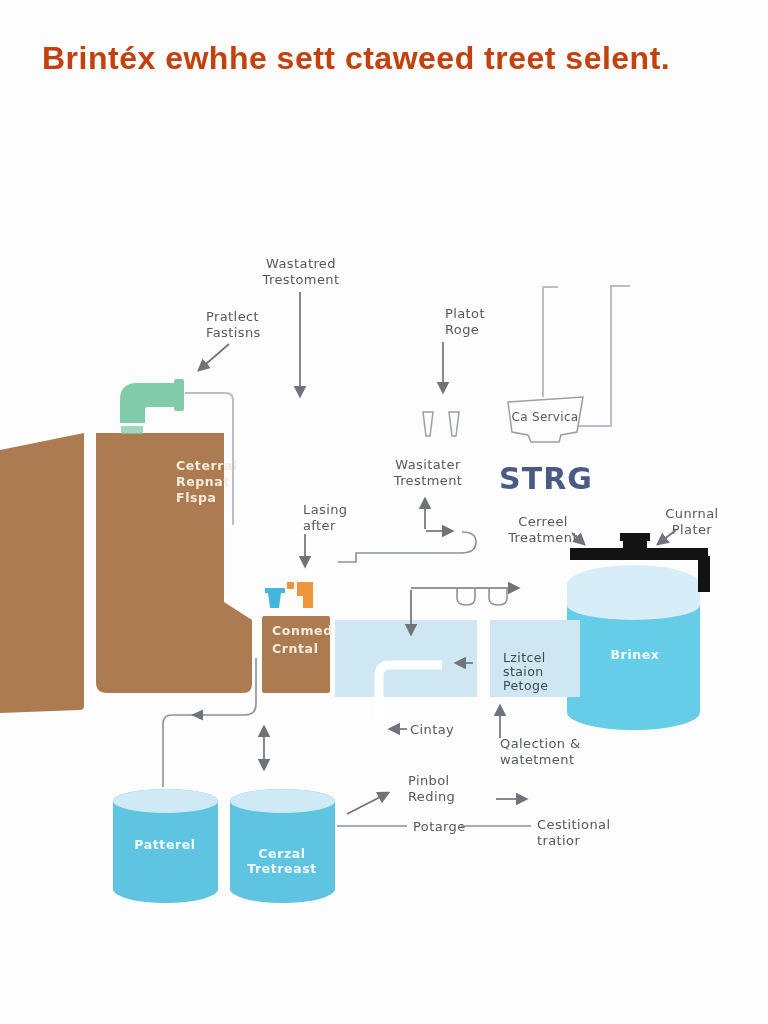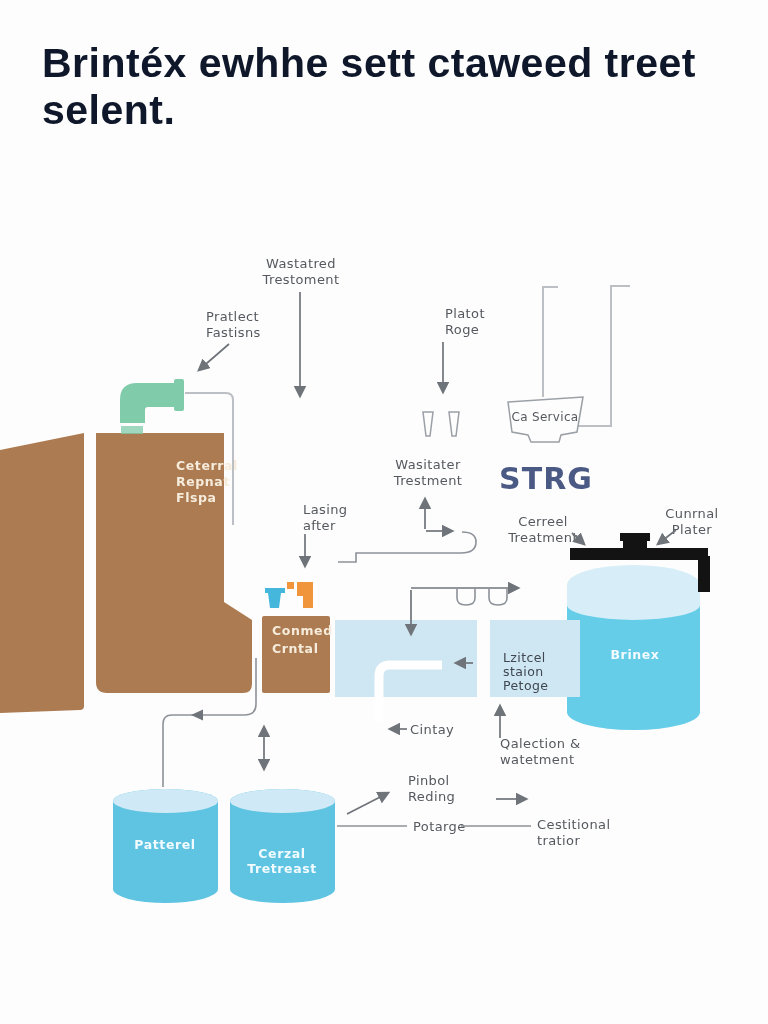--- a/index.html
+++ b/index.html
@@ -1,20 +1,20 @@
 <!DOCTYPE html>
 <html><head>
 <meta charset="utf-8">
 <style>
   html,body{margin:0;padding:0;background:#ffffff;}
   .canvas{position:relative;width:768px;height:1024px;background:#fdfdfd;overflow:hidden;
           font-family:"DejaVu Sans",sans-serif;}
   .title{position:absolute;left:42px;top:40px;width:700px;margin:0;
          font-family:"Liberation Sans",sans-serif;font-weight:bold;
-         font-size:41px;letter-spacing:.5px;color:#0f172a;}
+         font-size:32px;letter-spacing:.5px;color:#c2410c;}
   svg{position:absolute;left:0;top:0;}
   text{font-family:"DejaVu Sans",sans-serif;}
   .lbl{font-size:13px;fill:#55595f;letter-spacing:.4px;}
   .lbl-sm{font-size:12px;fill:#55595f;letter-spacing:.3px;}
   .strg{font-size:30px;font-weight:bold;letter-spacing:1px;}
   .wtxt{font-size:12.5px;font-weight:bold;fill:#f6ecdc;letter-spacing:.6px;}
   .btxt{font-size:12.5px;font-weight:bold;fill:#f2fbff;letter-spacing:.6px;}
   .ptxt{font-size:12.5px;fill:#3f4750;letter-spacing:.4px;}
   .arrow{stroke:#6f747a;stroke-width:1.7;fill:none;marker-end:url(#ah);}
   .arrow2{stroke:#6f747a;stroke-width:1.7;fill:none;marker-start:url(#ah);marker-end:url(#ah);}

